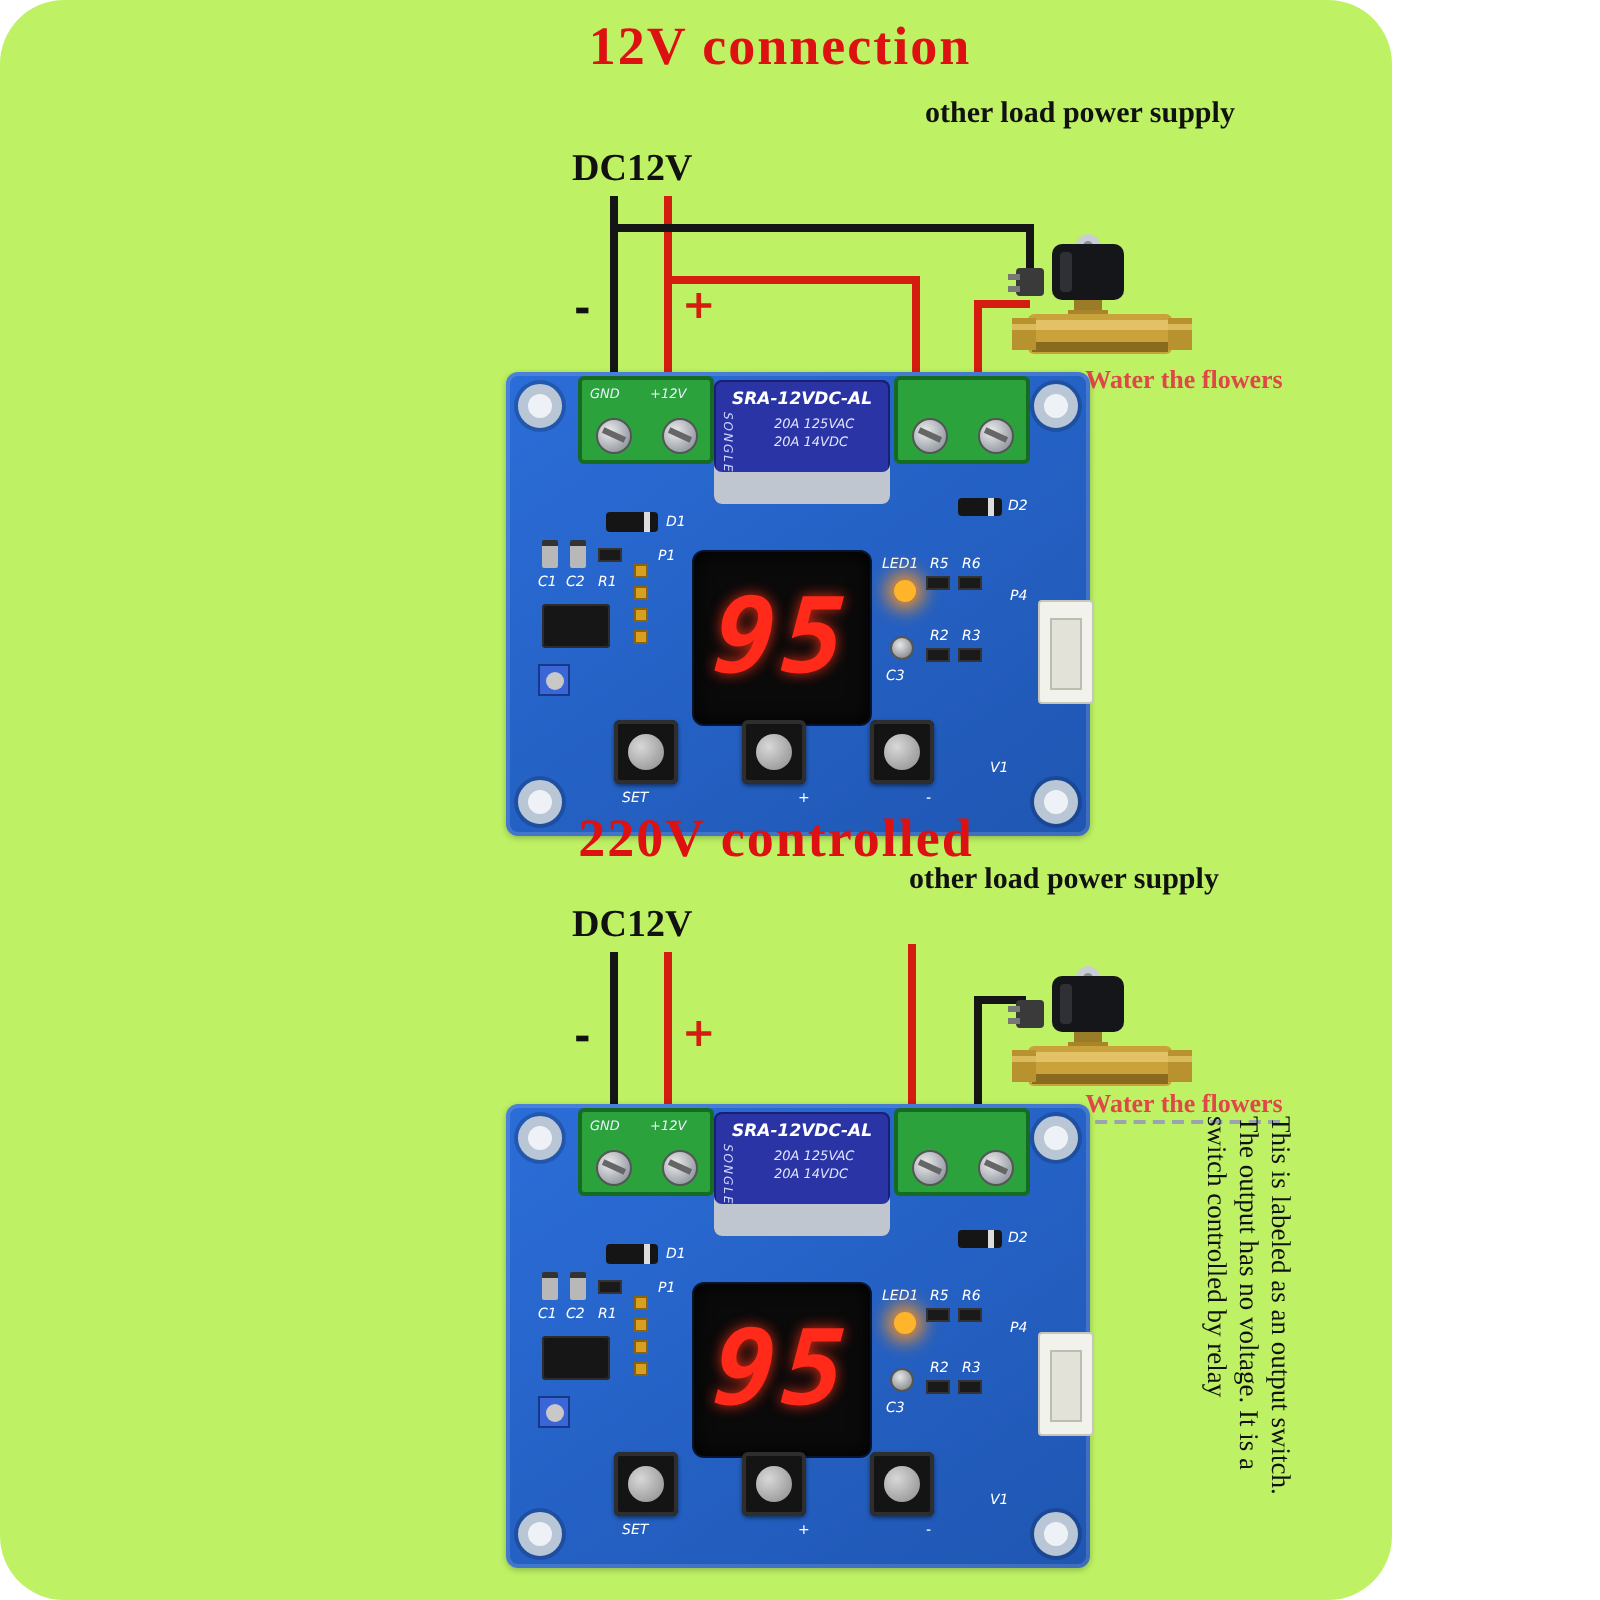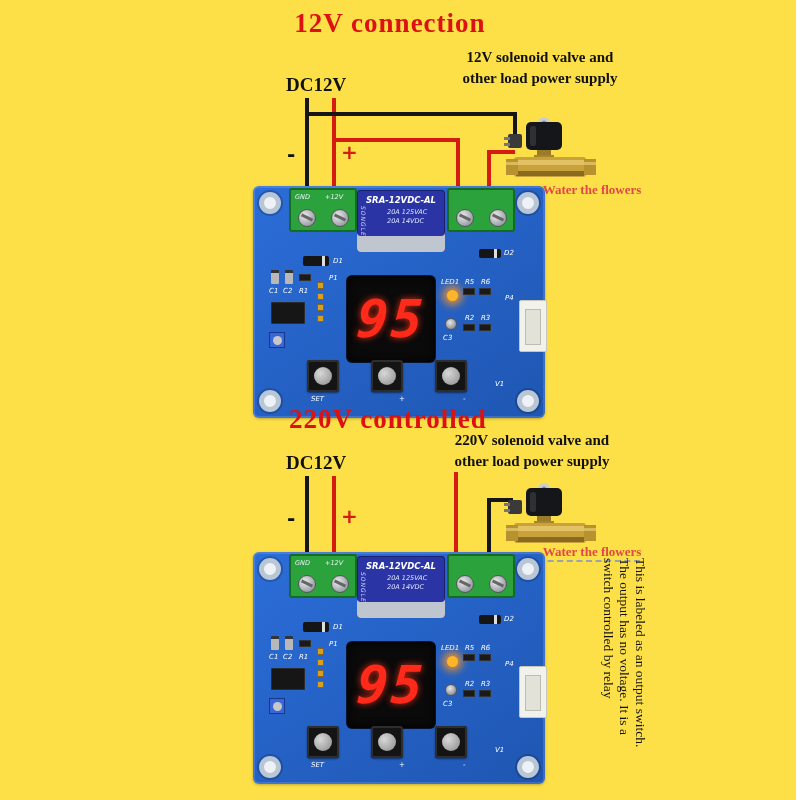--- a/index.html
+++ b/index.html
@@ -1,18 +1,18 @@
 <!DOCTYPE html>
 <html><head>
 <meta charset="utf-8">
 <style>
   * { margin:0; padding:0; box-sizing:border-box; }
   html,body { background:#ffffff; }
   body { font-family:"Liberation Serif", serif; }
-  .canvas { position:relative; width:796px; height:800px; background:#fde047; overflow:hidden; }
+  .canvas { position:relative; width:696px; height:800px; background:#bef264; overflow:hidden;border-radius:32px; }
 
   .title { position:absolute; width:300px; text-align:center; font-size:27px; font-weight:bold;
            color:#dd1111; letter-spacing:1px; }
   .supply { position:absolute; width:224px; text-align:center; font-size:15px; font-weight:bold;
             color:#111; line-height:21px; }
   .dc { position:absolute; font-size:19px; font-weight:bold; color:#111; }
   .wire { position:absolute; }
   .wire.black { background:#151515; }
   .wire.red { background:#d41c10; }
   .sign { position:absolute; font-size:20px; font-weight:bold; font-family:"DejaVu Sans",sans-serif; }
@@ -72,21 +72,20 @@
                 border-radius:50%; background:radial-gradient(circle at 35% 35%, #d8d8d8, #8a8a8a); }
 </style>
 </head>
 <body>
 
 <div class="canvas">
 
   <div class="title" style="left:240px;top:8px;">12V connection</div>
 
   <div class="supply" style="left:428px;top:47px;">
-    <div>12V solenoid valve and</div>
     <div>other load power supply</div>
   </div>
 
   <div class="dc" style="left:286px;top:74px;">DC12V</div>
 
   <div class="wire black" style="left:305px;top:98px;width:4px;height:92px;"></div>
   <div class="wire red" style="left:332px;top:98px;width:4px;height:92px;"></div>
   <div class="wire black" style="left:305px;top:112px;width:212px;height:4px;"></div>
   <div class="wire black" style="left:513px;top:112px;width:4px;height:24px;"></div>
   <div class="wire red" style="left:334px;top:138px;width:126px;height:4px;"></div>
@@ -190,21 +189,20 @@
     <div class="b btn" style="left:182px;top:174px;"></div>
     <div class="b slabel" style="left:58px;top:209px;">SET</div>
     <div class="b slabel" style="left:146px;top:209px;">+</div>
     <div class="b slabel" style="left:210px;top:209px;">-</div>
     <div class="b slabel" style="left:242px;top:194px;">V1</div>
   </div>
 
   <div class="title" style="left:238px;top:404px;">220V controlled</div>
 
   <div class="supply" style="left:420px;top:430px;">
-    <div>220V solenoid valve and</div>
     <div>other load power supply</div>
   </div>
 
   <div class="dc" style="left:286px;top:452px;">DC12V</div>
 
   <div class="wire black" style="left:305px;top:476px;width:4px;height:78px;"></div>
   <div class="wire red" style="left:332px;top:476px;width:4px;height:78px;"></div>
   <div class="wire red" style="left:454px;top:472px;width:4px;height:82px;"></div>
   <div class="wire black" style="left:487px;top:498px;width:4px;height:56px;"></div>
   <div class="wire black" style="left:487px;top:498px;width:26px;height:4px;"></div>

